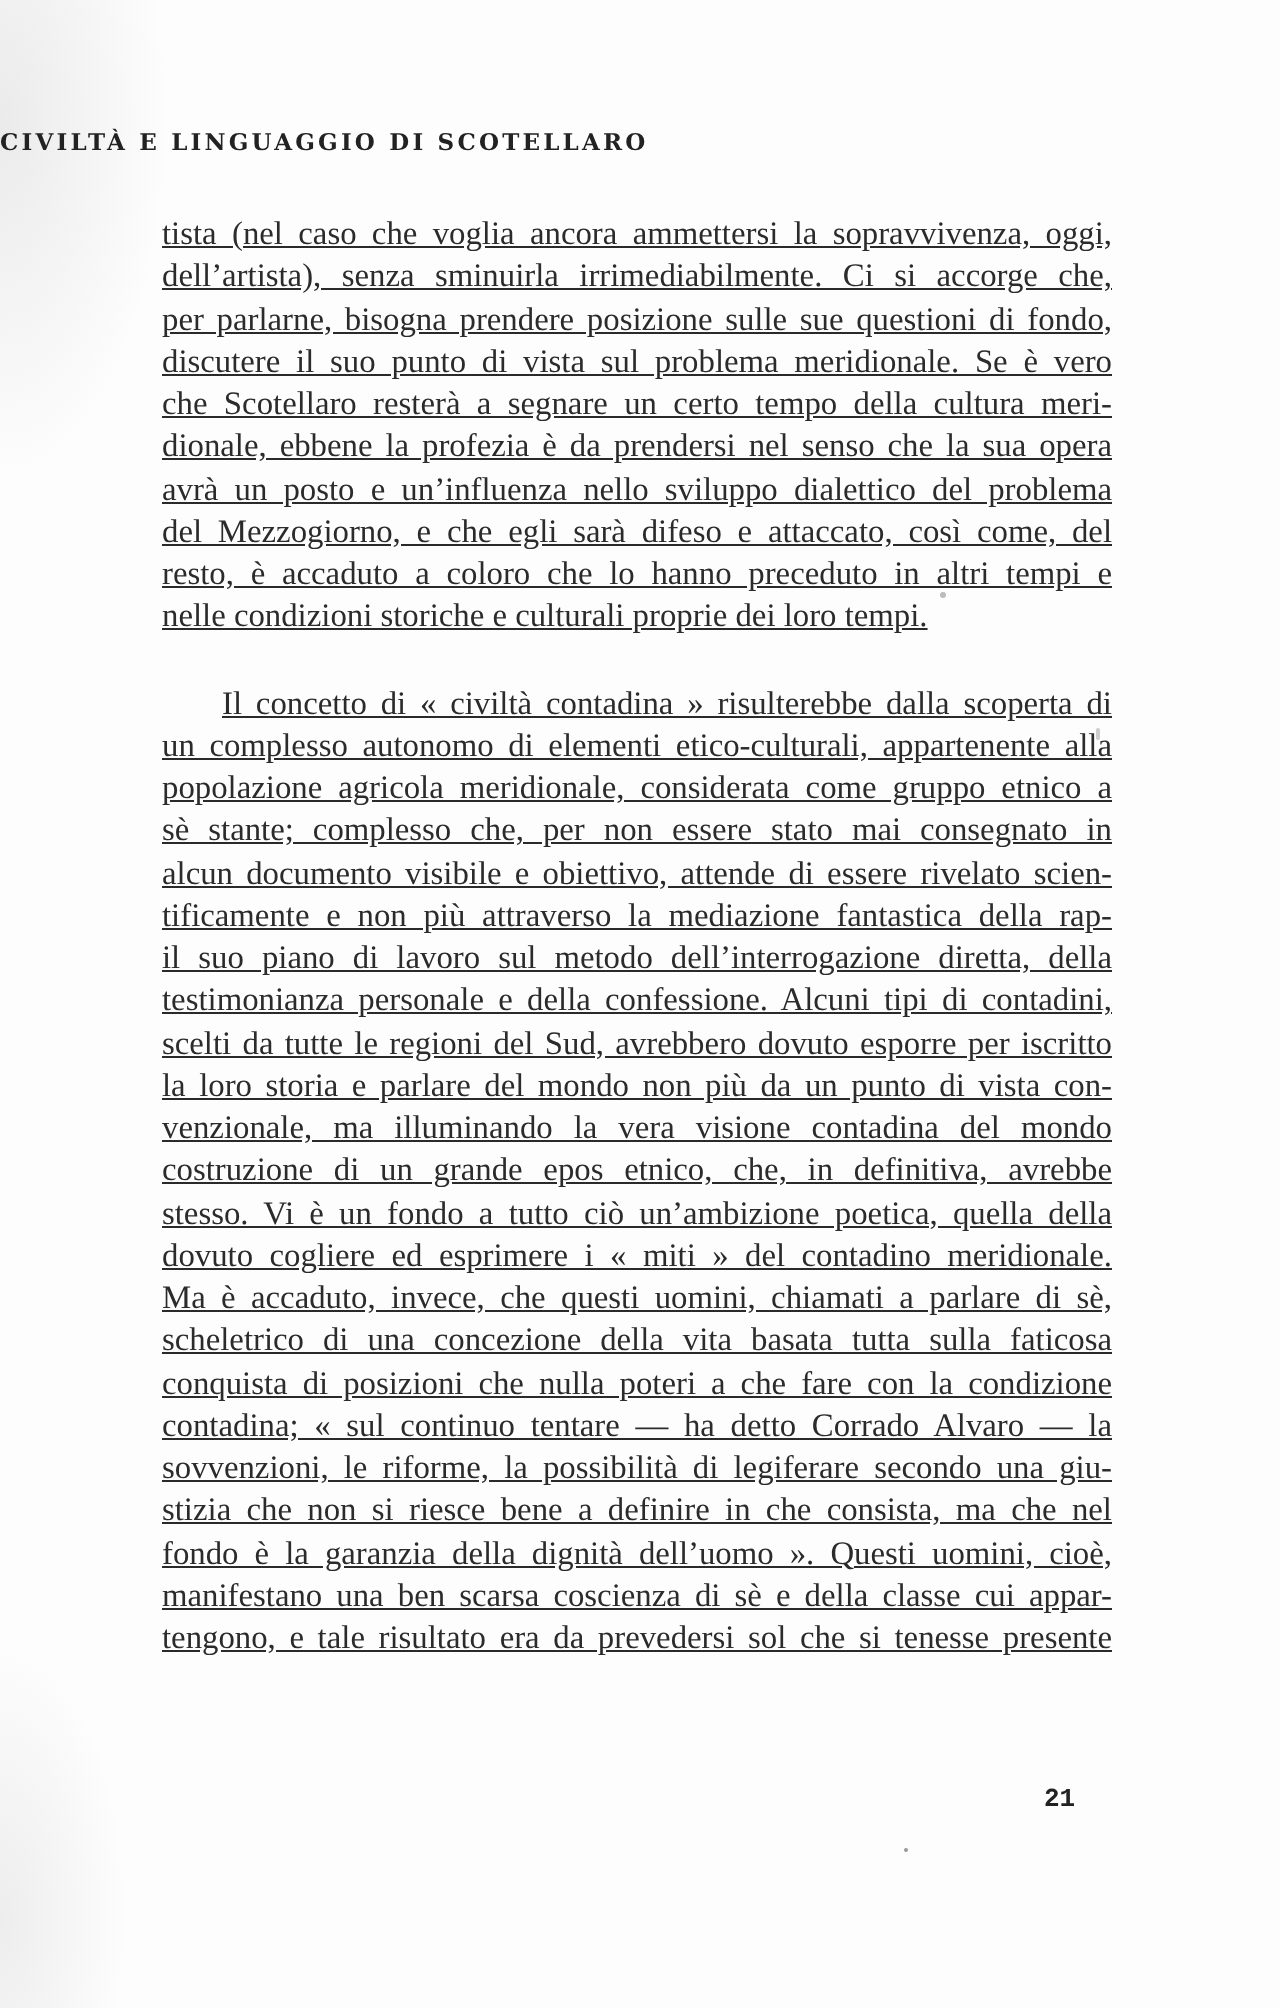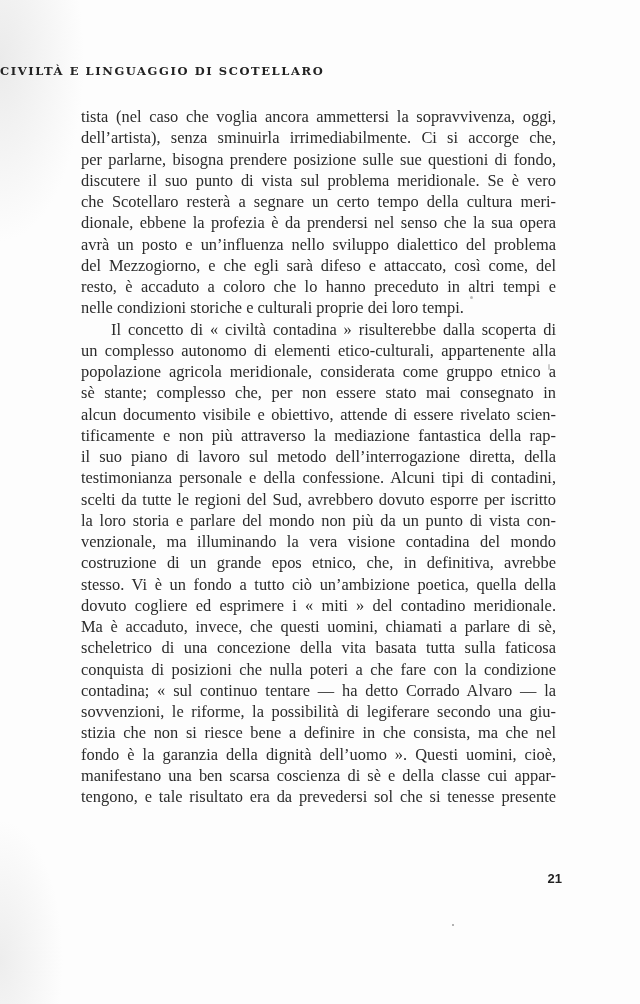--- a/index.html
+++ b/index.html
@@ -36,44 +36,46 @@
       font-weight: bold;
       font-size: 11.5px;
       letter-spacing: 1.6px;
       color: #222;
     }
     .body-text {
       position: absolute;
       top: 106px;
       left: 81px;
       width: 475px;
+      text-decoration: underline;
     }
     .line {
       display: block;
       height: 21.25px;
       line-height: 21.25px;
       font-size: 16.4px;
       white-space: nowrap;
       text-align: justify;
       text-align-last: justify;
       color: #2b2b2b;
     }
     .line.last {
       text-align-last: left;
     }
     .line.indent {
       padding-left: 30px;
+      margin-top: 22px;
     }
     .page-number {
       position: absolute;
-      top: 871px;
+      top: 892px;
       left: 522px;
       width: 40px;
-      text-align: right;
-      font-family: Liberation Sans, sans-serif;
+      text-align: left;
+      font-family: Liberation Mono, monospace;
       font-weight: bold;
       font-size: 13px;
       color: #222;
     }
     .speck {
       position: absolute;
       width: 3px;
       height: 3px;
       border-radius: 50%;
       background: #bbb;

